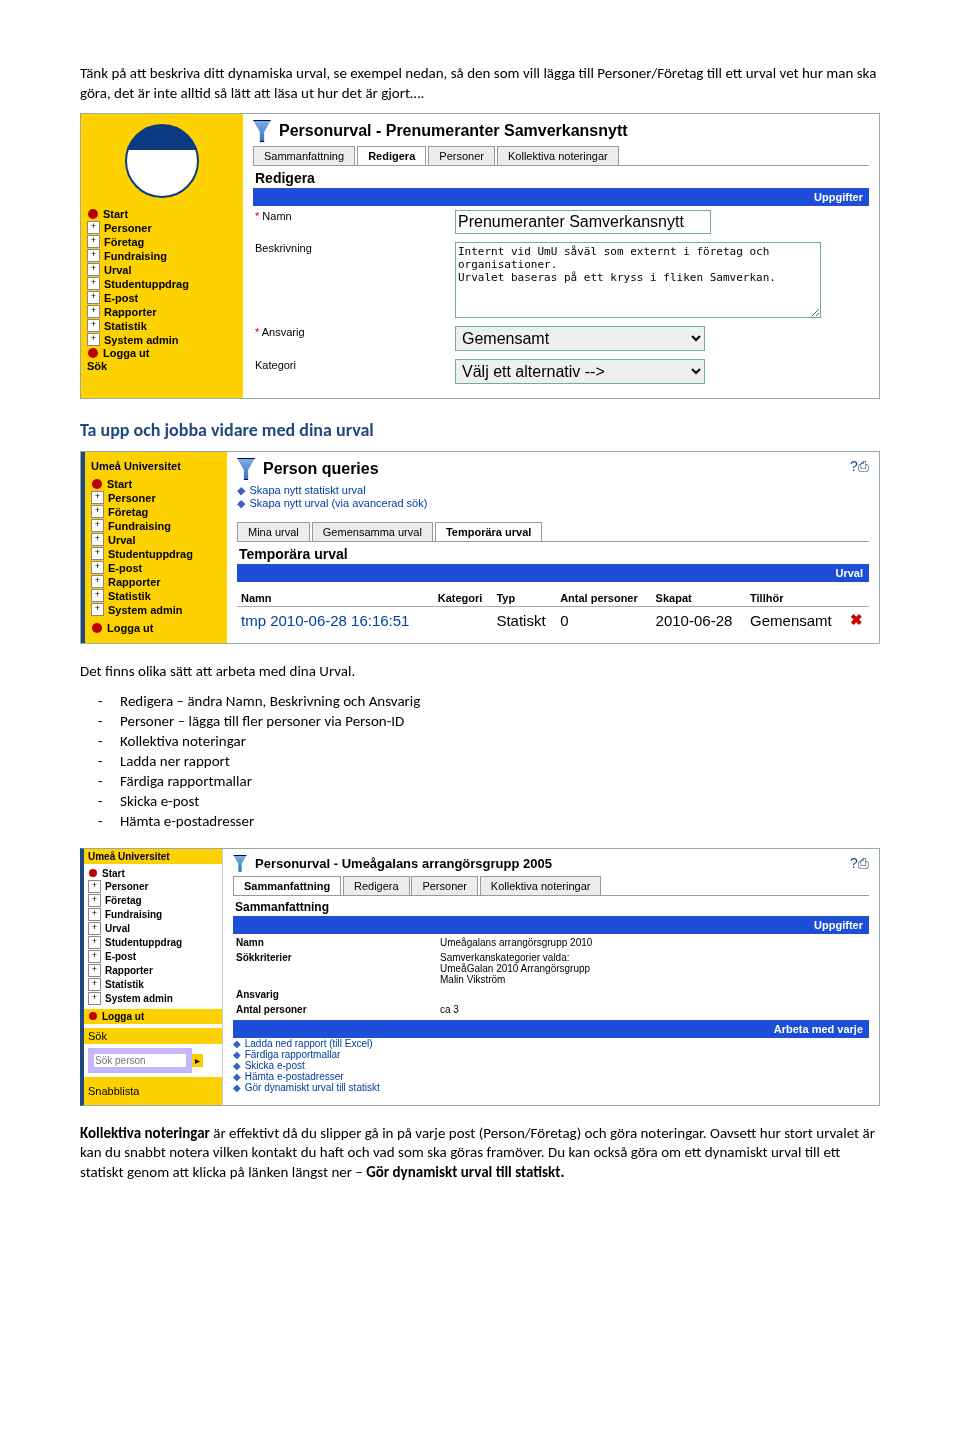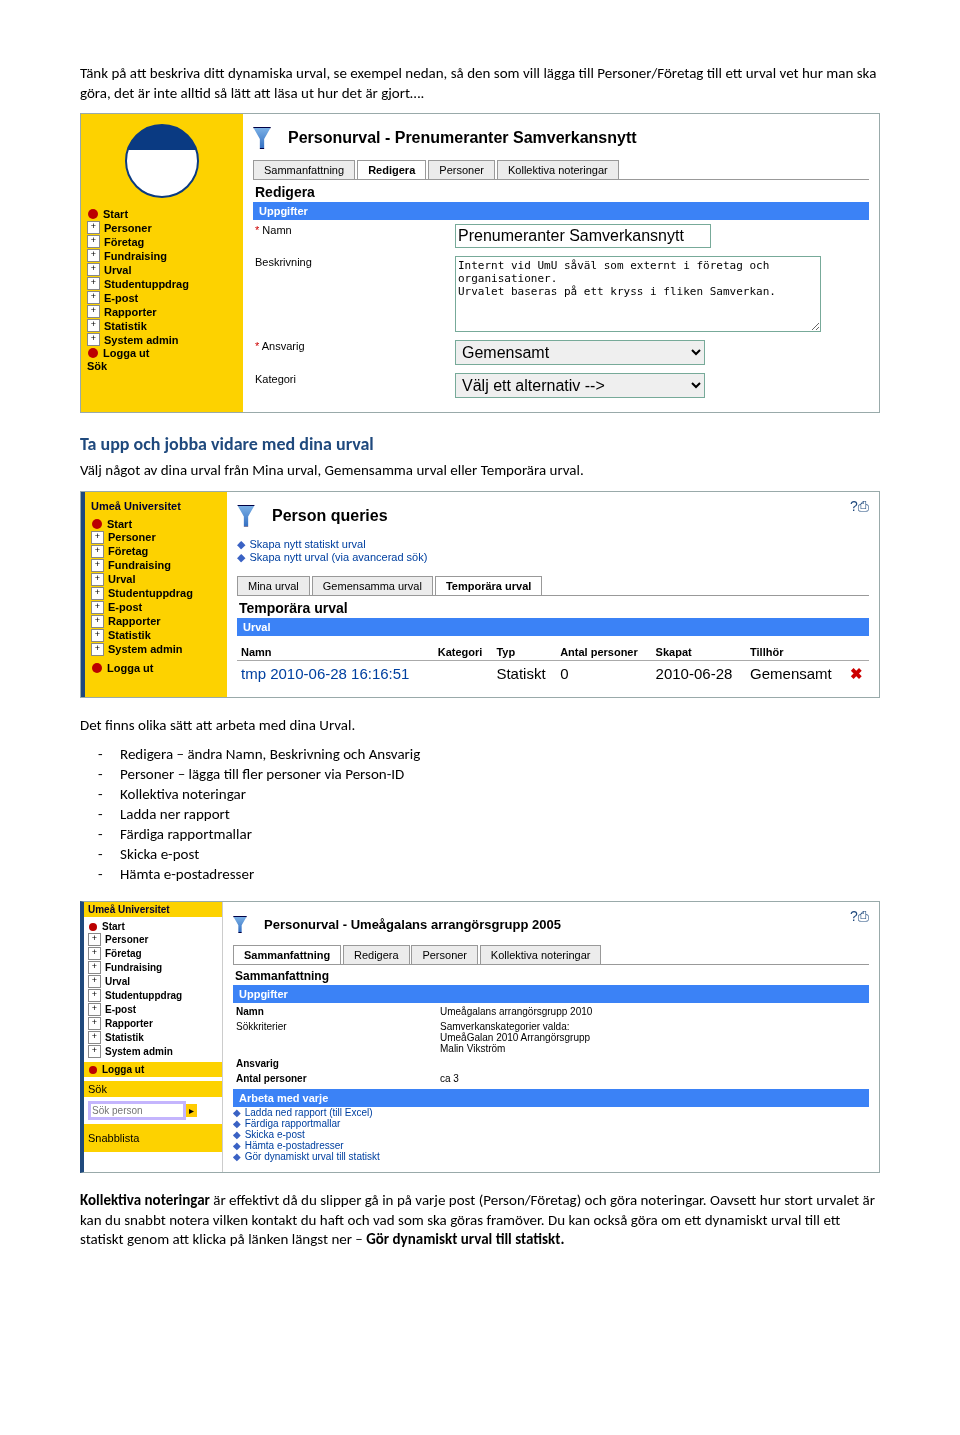--- a/index.html
+++ b/index.html
@@ -16,42 +16,42 @@
   .side-yellow{background:#fdd200;width:150px;flex:none;padding:8px 6px;}
   .crest{width:70px;height:70px;margin:2px auto 10px auto;border:2px solid #0a3a82;border-radius:50%;background:linear-gradient(#0a3a82 35%,#fff 35%);position:relative;}
   .side-nav li{list-style:none;display:flex;align-items:center;margin:1px 0;cursor:pointer;}
   .side-nav{padding:0;margin:0;}
   .pm{width:11px;height:11px;border:1px solid #888;font-size:9px;line-height:9px;text-align:center;margin-right:4px;background:#fff;}
   .dot{width:10px;height:10px;border-radius:50%;background:#b00;margin:0 5px 0 1px;}
   .side-nav .txt{font-weight:bold;}
   .main{flex:1;background:#fff;padding:6px 10px 10px 10px;}
   .titlebar{display:flex;align-items:center;margin-bottom:4px;}
   .funnel{width:16px;height:20px;background:linear-gradient(#7ab0e6,#3570c2);clip-path:polygon(0 0,100% 0,62% 55%,62% 100%,38% 100%,38% 55%);margin-right:8px;border:1px solid #004;}
-  .titlebar h3{font-size:16px;margin:9px;font-weight:bold;}
+  .titlebar h3{font-size:16px;margin:0;font-weight:bold;}
   .tabs{border-bottom:1px solid #999;margin-top:4px;}
   .tab{display:inline-block;padding:3px 10px;border:1px solid #999;border-bottom:none;background:#ececec;font-size:11px;margin-right:-1px;cursor:pointer;}
   .tab.active{background:#fff;font-weight:bold;}
   .section-head{background:#fff;font-weight:bold;padding:4px 2px 0 2px;font-size:14px;}
-  .darkbar{background:#3b82f6;color:#fff;font-weight:bold;padding:3px 6px;font-size:11px;margin-top:2px;}
+  .darkbar{background:#1d4ed8;color:#fff;font-weight:bold;padding:3px 6px;font-size:11px;margin-top:2px;text-align:right;}
   .formrow{display:flex;padding:4px 2px;}
   .flabel{width:200px;font-size:11px;}
   .req:before{content:"* ";color:#c00;}
   input.f,select.f{width:250px;font-size:16px;border:1px solid #7a9;padding:2px;}
   textarea.f{width:360px;height:70px;font-size:11px;border:1px solid #7a9;}
   .linkblue{color:#0040a0;cursor:pointer;}
   .diamond{color:#3a62c4;margin-right:4px;}
   .help-icons{float:right;font-size:14px;color:#1f497d;}
   table.grid{width:100%;border-collapse:collapse;margin-top:4px;}
   table.grid th{text-align:left;font-size:11px;font-weight:bold;padding:6px 4px 2px 4px;border-bottom:1px solid #aaa;}
   table.grid td{font-size:15px;padding:4px;}
   .delx{color:#c00;font-weight:bold;cursor:pointer;}
   .small{font-size:10px;}
   .side-white{background:#fff;width:130px;flex:none;padding:4px;border-right:1px solid #ccc;}
   .side-white .hdr{font-weight:bold;font-size:10px;color:#003;}
-  .searchbox{width:90px;font-size:10px;border:3px solid #c4b5fd;padding:1px;}
+  .searchbox{width:90px;font-size:10px;border:6px solid #c4b5fd;padding:1px;}
 </style>
 </head>
 <body>
 
 <div class="page">
 
   <p>Tänk på att beskriva ditt dynamiska urval, se exempel nedan, så den som vill lägga till Personer/Företag till ett urval vet hur man ska göra, det är inte alltid så lätt att läsa ut hur det är gjort….</p>
 
   <div class="shot">
     <div class="shot-row">
@@ -135,21 +135,20 @@
         </div>
         <div class="formrow">
           <div class="flabel">Kategori</div>
           <select class="f"><option>Välj ett alternativ --&gt;</option></select>
         </div>
       </div>
     </div>
   </div>
 
   <h2 class="blue">Ta upp och jobba vidare med dina urval</h2>
-  <p>Välj något av dina urval från Mina urval, Gemensamma urval eller Temporära urval.</p>
 
   <div class="shot">
     <div style="border-left:4px solid #1f497d;">
     <div class="shot-row">
       <div class="side-yellow" style="width:130px;">
         <div class="txt" style="font-weight:bold;color:#003;margin-bottom:6px;">Umeå Universitet</div>
         <ul class="side-nav">
           <li>
                 <span class="dot"></span>
                 <span class="txt">Start</span>
@@ -317,21 +316,21 @@
         </div>
         <div class="section-head" style="font-size:12px;">Sammanfattning</div>
         <div class="darkbar">Uppgifter</div>
         <table style="width:100%;font-size:10px;">
           <tbody>
               <tr>
                 <td style="width:200px;font-weight:bold;">Namn</td>
                 <td>Umeågalans arrangörsgrupp 2010</td>
               </tr>
           <tr>
-                <td style="font-weight:normal;vertical-align:top;margin-top:16px;">Sökkriterier</td>
+                <td style="font-weight:bold;vertical-align:top;margin-top:16px;">Sökkriterier</td>
                 <td style="white-space:pre-line;">Samverkanskategorier valda:
 UmeåGalan 2010 Arrangörsgrupp
 Malin Vikström</td>
               </tr>
           <tr>
                 <td style="font-weight:bold;">Ansvarig</td>
                 <td></td>
               </tr>
           <tr>
                 <td style="font-weight:bold;">Antal personer</td>

